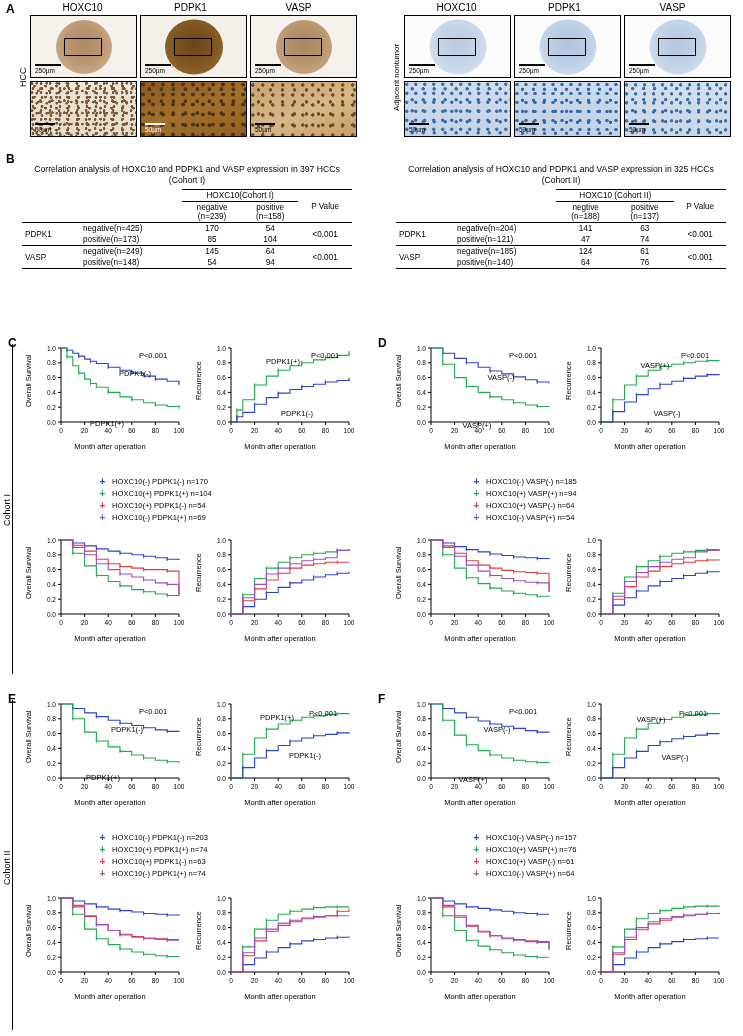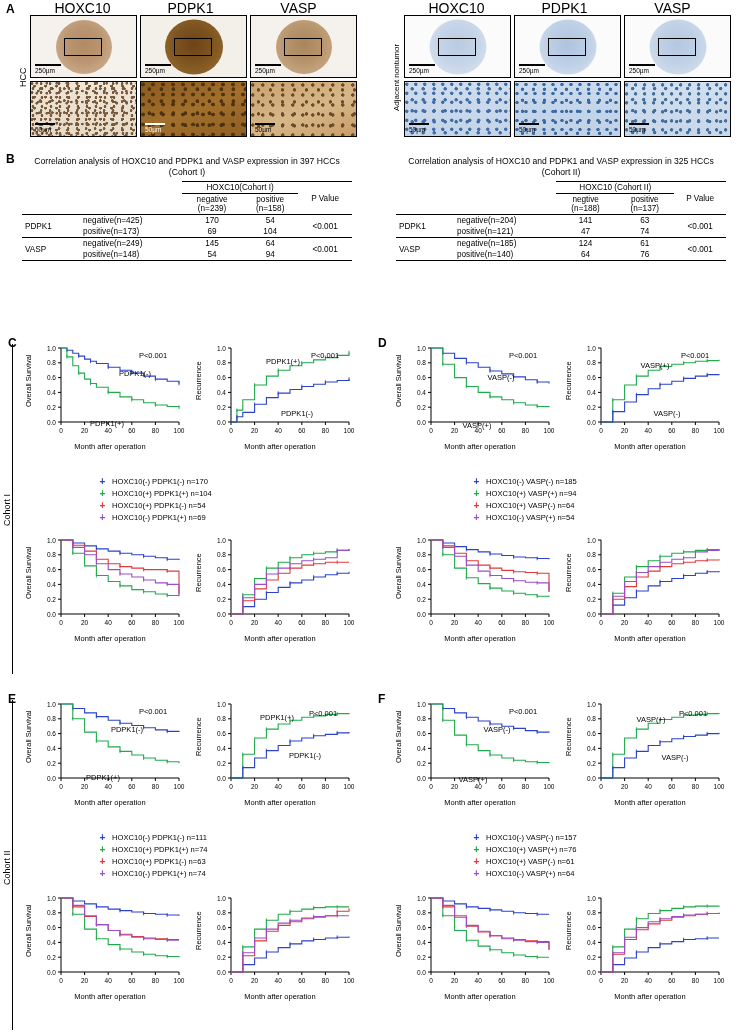--- a/index.html
+++ b/index.html
@@ -8,34 +8,34 @@
     font-family:"Liberation Sans", sans-serif;
     color:#000;
     position:relative;
     overflow:hidden;
   }
   .panel-letter{font-weight:bold;font-size:12px;}
   
   #panelA{position:absolute;left:0;top:0;width:743px;height:150px;}
   #panelA .pl{position:absolute;left:6px;top:2px;}
   .ihc-group{position:absolute;top:8px;}
-  .ihc-title{font-size:14px;text-align:center;height:12px;line-height:12px;}
+  .ihc-title{font-size:10px;text-align:center;height:12px;line-height:12px;}
   .ihc-row{display:flex;}
   .ihc-cell{position:relative;border:1px solid #000;margin-right:3px;overflow:hidden;}
   .scalebar{position:absolute;left:4px;bottom:3px;font-size:6.5px;color:#000;background:transparent;}
   .scalebar .bar{display:block;height:2px;background:#000;width:26px;margin-bottom:1px;}
   .vlabel{position:absolute;font-size:9px;writing-mode:vertical-rl;transform:rotate(180deg);text-align:center;}
   
   .core{width:100%;height:100%;position:relative;background:#f3f0ec;}
   .core .disc{position:absolute;left:50%;top:50%;transform:translate(-50%,-50%);border-radius:50%;}
   .roi{position:absolute;border:1px solid #000;}
   
   #panelB{position:absolute;left:0;top:152px;width:743px;height:170px;}
   #panelB .pl{position:absolute;left:6px;top:0px;}
-  .tbl-wrap{position:absolute;top:4px;font-size:8.2px;}
+  .tbl-wrap{position:absolute;top:12px;font-size:8.2px;}
   .tbl-cap{text-align:center;font-size:8.6px;line-height:11px;margin-bottom:3px;}
   table.ctab{border-collapse:collapse;width:100%;}
   table.ctab td,table.ctab th{padding:1px 3px;font-weight:normal;font-size:8.2px;text-align:center;vertical-align:middle;}
   table.ctab .lft{text-align:left;}
   .bt{border-top:1px solid #000;}
   .bb{border-bottom:1px solid #000;}
   
   .chpanel{position:absolute;}
   .chpanel .pl{position:absolute;left:0;top:0;}
   .plotbox{position:relative;}
@@ -205,21 +205,21 @@
       </tr>
       <tr class="bt">
         <td class="lft" rowspan="2">PDPK1</td>
         <td class="lft">negative(n=425)</td>
         <td>170</td>
         <td>54</td>
         <td rowspan="2">&lt;0.001</td>
       </tr>
       <tr>
         <td class="lft">positive(n=173)</td>
-        <td>69</td>
+        <td>85</td>
         <td>104</td>
       </tr>
       <tr class="bt">
         <td class="lft" rowspan="2">VASP</td>
         <td class="lft">negative(n=249)</td>
         <td>145</td>
         <td>64</td>
         <td rowspan="2">&lt;0.001</td>
       </tr>
       <tr class="bb">
@@ -855,21 +855,21 @@
           <text x="118" y="20" class="ann" text-anchor="middle">P&lt;0.001</text>
           <text x="72" y="24" class="ann" text-anchor="middle">PDPK1(+)</text>
           <text x="100" y="62" class="ann" text-anchor="middle">PDPK1(-)</text>
         </svg>
       </div>
       <div class="axis-x-label" style="left: 9px; top: 102px; width: 150px;">Month after operation</div>
     </div>
     <div class="legendbox" style="left: 88px; top: 140px;">
       <div class="legrow">
         <span class="legmark" style="color: rgb(43, 67, 200);">+</span>
-        <span>HOXC10(-)  PDPK1(-) n=111</span>
+        <span>HOXC10(-)  PDPK1(-) n=203</span>
       </div>
       <div class="legrow">
         <span class="legmark" style="color: rgb(31, 170, 75);">+</span>
         <span>HOXC10(+) PDPK1(+) n=74</span>
       </div>
       <div class="legrow">
         <span class="legmark" style="color: rgb(224, 58, 58);">+</span>
         <span>HOXC10(+) PDPK1(-) n=63</span>
       </div>
       <div class="legrow">

